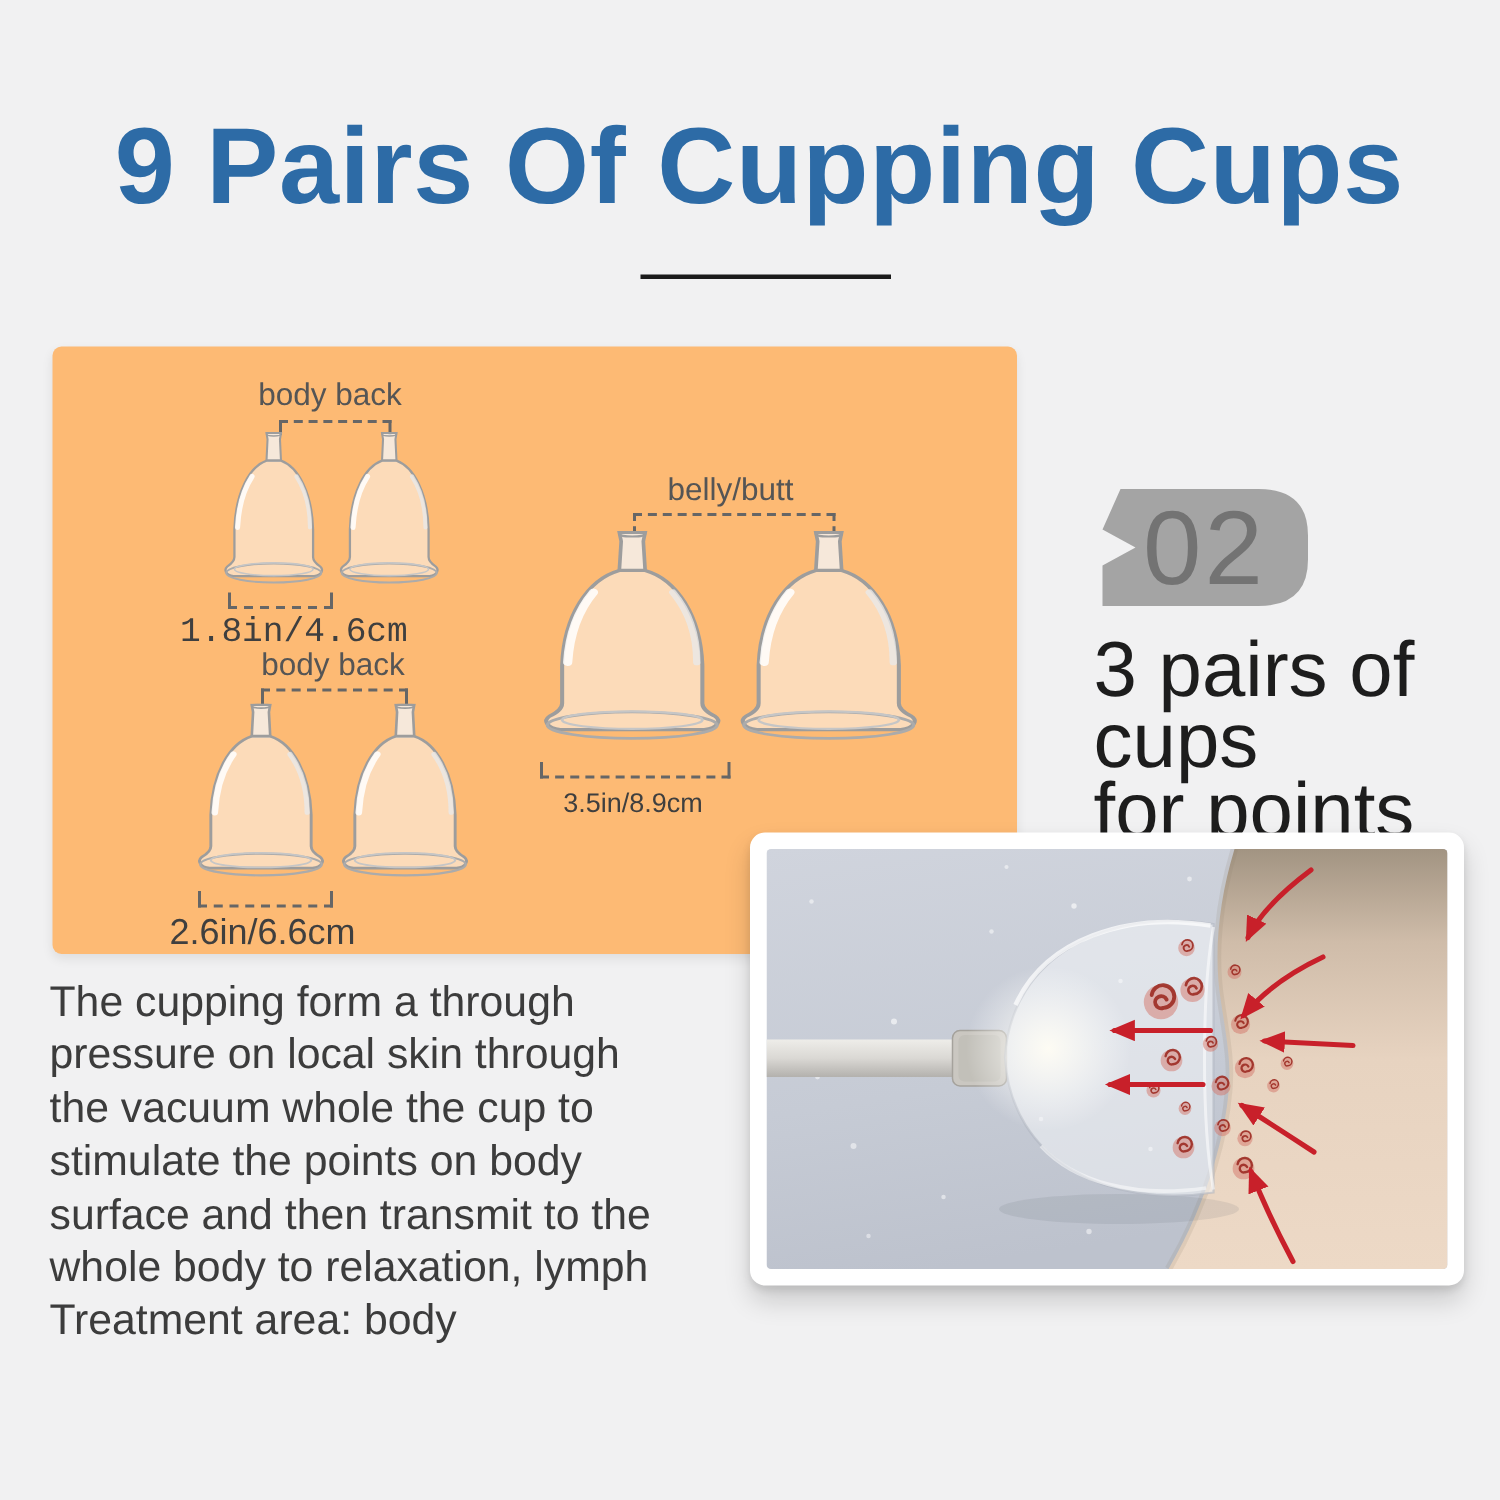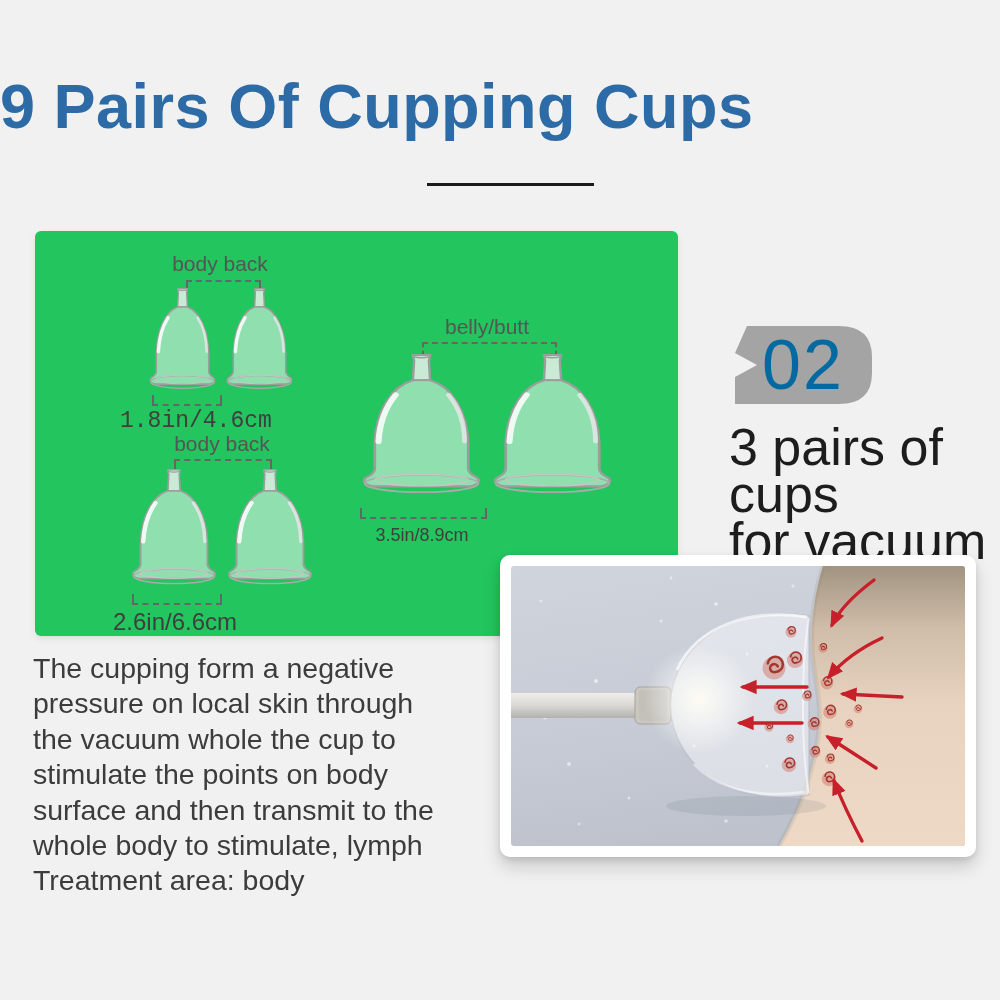--- a/index.html
+++ b/index.html
@@ -7,33 +7,33 @@
     width:1000px;height:1000px;
     background:#f1f1f2;
     font-family:"Liberation Sans", sans-serif;
     position:relative;overflow:hidden;
   }
   .page{position:absolute;inset:0;}
 
   
   .title{
     position:absolute;top:70px;left:0;width:936px;
-    margin:0;text-align:left;
-    font-size:63px;font-weight:bold;color:#2d6ba6;
+    margin:0;text-align:right;
+    font-size:72px;font-weight:bold;color:#2d6ba6;
     letter-spacing:0.5px;
   }
   .title-rule{
     position:absolute;left:427px;top:183px;width:167px;height:3px;
     background:#1b1b1b;
   }
 
   
   .card{
     position:absolute;left:35px;top:231px;width:643px;height:405px;
-    background:#22c55e;border-radius:6px;
+    background:#fdba74;border-radius:6px;
     box-shadow:0 3px 7px rgba(0,0,0,0.08);
   }
   .glabel{position:absolute;text-align:center;color:#555;font-size:21px;}
   .size{position:absolute;text-align:center;color:#3f3f3f;}
   .bracket{position:absolute;border-top:2px dashed #666;border-left:2px dashed #666;border-right:2px dashed #666;}
   .measure{position:absolute;border-bottom:2px dashed #666;border-left:2px dashed #666;border-right:2px dashed #666;}
   .cups{position:absolute;}
 
   
   .g1-label{left:105px;top:21px;width:160px;}
@@ -54,21 +54,21 @@
   .g3-bracket{left:387px;top:111px;width:131px;height:12px;}
   .g3-cups{left:325px;top:123px;width:254px;height:146px;}
   .g3-measure{left:325px;top:277px;width:123px;height:9px;}
   .g3-size{left:312px;top:294px;width:150px;font-size:18px;}
 
   
   .badge{position:absolute;left:726px;top:326px;width:146px;height:78px;}
   .badge svg{position:absolute;inset:0;}
   .badge-num{
     position:absolute;inset:0;display:flex;align-items:center;justify-content:center;
-    padding-left:8px;color:#0369a1;font-size:70px;font-weight:400;letter-spacing:2px;
+    padding-left:8px;color:#737373;font-size:70px;font-weight:400;letter-spacing:2px;
     line-height:78px;
   }
 
   
   .caption{
     position:absolute;left:729px;top:424px;width:270px;
     font-size:52px;line-height:47px;color:#1d1d1d;
   }
 
   
@@ -141,21 +141,21 @@
 
   <div class="badge">
     <svg viewBox="0 0 146 78">
       <path d="M 21,0 L 113,0 Q 146,0 146,31 L 146,47 Q 146,78 113,78 L 9,78 L 9,51 L 31,39 L 9,27 Z" fill="#a4a4a4"></path>
     </svg>
     <span class="badge-num">02</span>
   </div>
 
   <div class="caption">
     <div>3 pairs of cups</div>
-    <div>for vacuum</div>
+    <div>for points</div>
   </div>
 
   <figure class="photo" style="margin:0">
     <svg viewBox="0 0 454 280">
       <defs>
         <linearGradient id="pbg" x1="0" y1="0" x2="0.25" y2="1">
           <stop offset="0" stop-color="#d0d4dd"></stop>
             <stop offset="0.6" stop-color="#c6cbd5"></stop>
             <stop offset="1" stop-color="#bdc2cd"></stop>
         </linearGradient>
@@ -243,22 +243,22 @@
         <path d="M 363,14 Q 331,38 321,59"></path>
         <path d="M 371,72 Q 337,88 318,111"></path>
         <path d="M 391,131 L 332,128"></path>
         <path d="M 365,202 Q 342,187 317,171"></path>
         <path d="M 351,275 Q 334,243 323,215"></path>
       </g>
     </svg>
   </figure>
 
   <div class="desc">
-    <div>The cupping form a negative</div>
+    <div>The cupping form a through</div>
     <div>pressure on local skin through</div>
     <div>the vacuum whole the cup to</div>
     <div>stimulate the points on body</div>
     <div>surface and then transmit to the</div>
-    <div>whole body to stimulate, lymph</div>
+    <div>whole body to relaxation, lymph</div>
     <div>Treatment area: body</div>
   </div>
 
 </div>
 
 </body></html>

